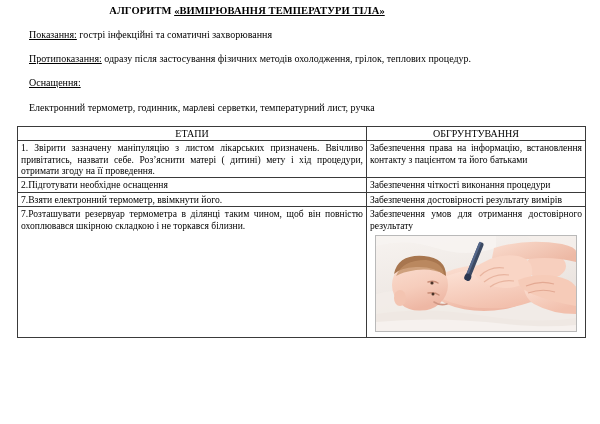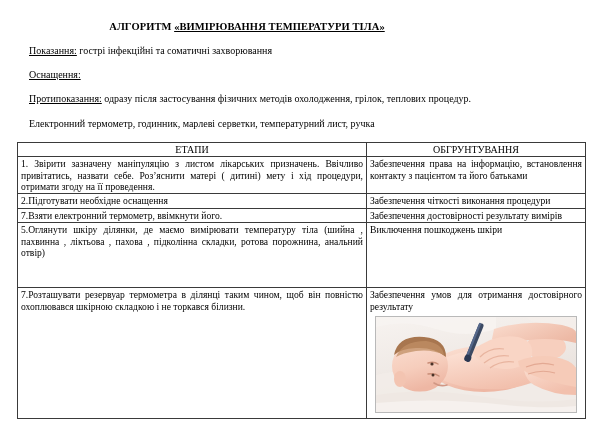--- a/index.html
+++ b/index.html
@@ -12,21 +12,21 @@
     background: #ffffff;
     font-family: "Liberation Serif", "DejaVu Serif", serif;
     color: #000000;
     overflow: hidden;
   }
   .page {
     position: relative;
     width: 492px;
     height: 424px;
     box-sizing: border-box;
-    padding: 20px 15px 0 17px;
+    padding: 4px 15px 0 17px;
   }
   .doc-title {
     text-align: center;
     font-weight: bold;
     font-size: 10.5px;
     line-height: 13px;
     margin: 0 0 2px 0;
     letter-spacing: 0.1px;
   }
   .doc-title .plain {
@@ -88,24 +88,24 @@
 <div class="page">
 
   <div class="doc-title">
     <span class="plain">АЛГОРИТМ </span><span class="underlined">«ВИМІРЮВАННЯ ТЕМПЕРАТУРИ ТІЛА»</span>
   </div>
 
   <p class="intro-line">
     <span class="lead">Показання:</span><span> гострі інфекційні та соматичні захворювання</span>
   </p>
   <p class="intro-line">
+    <span class="lead">Протипоказання:</span><span> одразу після застосування фізичних методів охолодження, грілок, теплових процедур.</span>
+  </p>
+  <p class="intro-line">
     <span class="lead">Оснащення:</span><span></span>
-  </p>
-  <p class="intro-line">
-    <span class="lead">Протипоказання:</span><span> одразу після застосування фізичних методів охолодження, грілок, теплових процедур.</span>
   </p>
   <p class="intro-line">
     <span>Електронний термометр, годинник, марлеві серветки, температурний лист, ручка</span>
   </p>
 
   <table class="tbl">
     <colgroup>
       <col class="col-a">
       <col class="col-b">
     </colgroup>
@@ -120,27 +120,20 @@
         <td class="just">1. Звірити зазначену   маніпуляцію з листом лікарських призначень. Ввічливо привітатись, назвати себе. Роз’яснити матері ( дитині) мету і хід процедури, отримати згоду на її проведення.</td>
         <td class="just">Забезпечення права на інформацію, встановлення контакту з пацієнтом та його батьками</td>
       </tr>
       <tr>
         <td class="just">2.Підготувати необхідне оснащення</td>
         <td class="just">Забезпечення чіткості виконання процедури</td>
       </tr>
       <tr>
         <td class="just">7.Взяти електронний термометр, ввімкнути його.</td>
         <td>Забезпечення достовірності результату вимірів</td>
-      </tr>
-      <tr>
-        <td class="just">
-          <p class="cell-p">5.Оглянути шкіру    ділянки, де маємо вимірювати температуру тіла (шийна , пахвинна , ліктьова , пахова , підколінна  складки, ротова порожнина, анальний отвір)</p>
-          <div class="spacer-tall"></div>
-        </td>
-        <td>Виключення пошкоджень шкіри</td>
       </tr>
       <tr>
         <td class="just">7.Розташувати  резервуар термометра в  ділянці таким чином, щоб він повністю охоплювався шкірною складкою  і не торкався білизни.</td>
         <td>
           <p class="cell-p just">Забезпечення умов для отримання достовірного результату</p>
           <div class="photo-wrap">
             <svg width="200" height="95" viewBox="0 0 200 95" xmlns="http://www.w3.org/2000/svg">
               <defs>
                 <linearGradient id="sheetg" x1="0" y1="0" x2="0.4" y2="1">
                   <stop offset="0%" stop-color="#f7f3f0"></stop>

